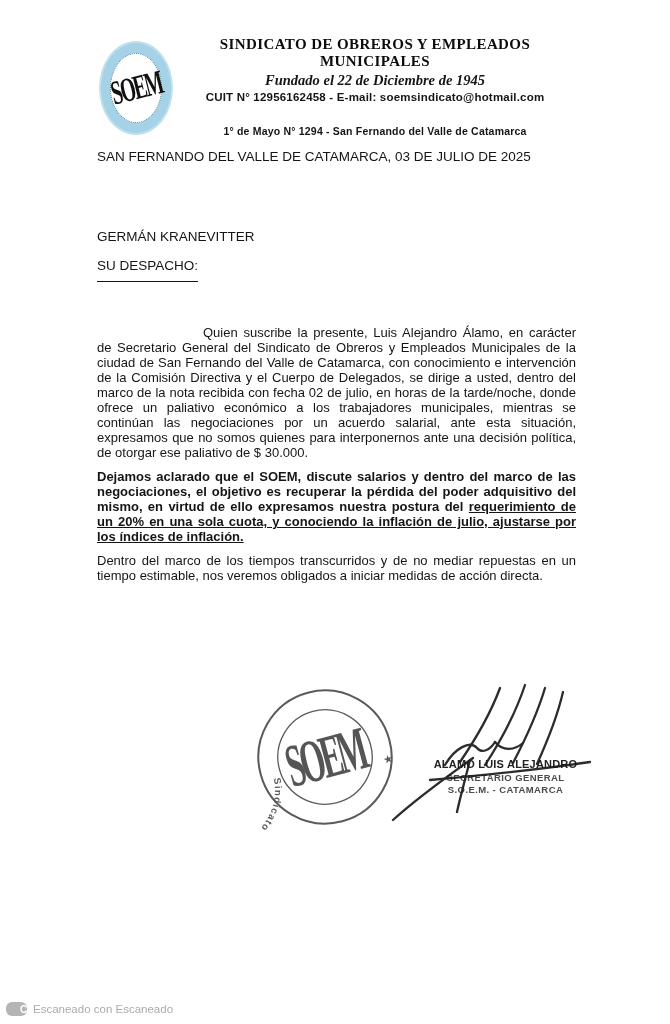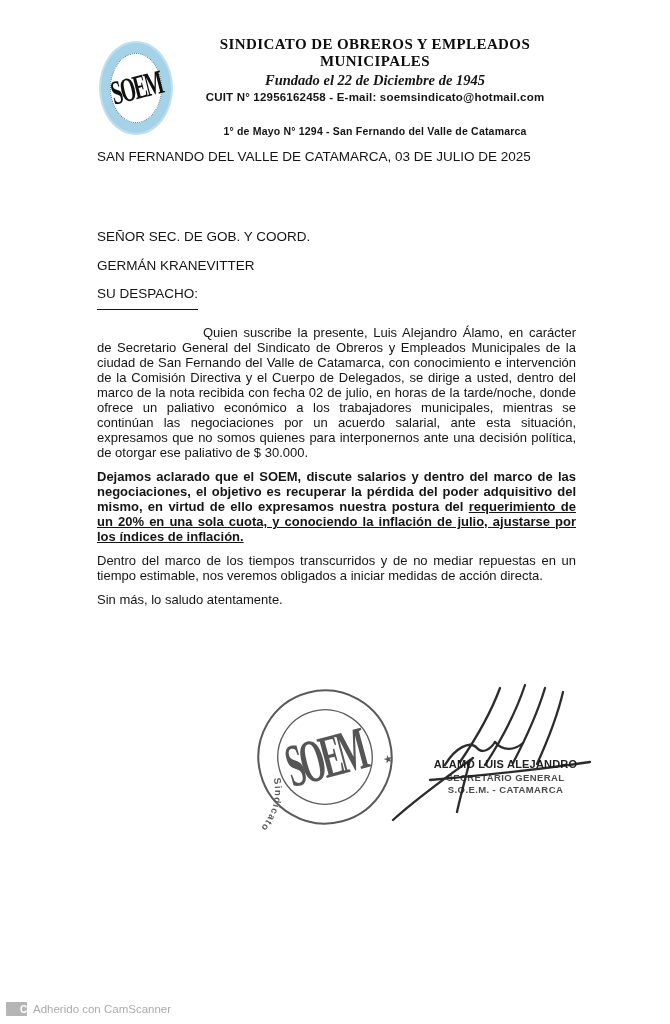--- a/index.html
+++ b/index.html
@@ -123,21 +123,21 @@
   .sig-org { font-size: 9.5px; font-weight: bold; color: #4a4a4a; margin-top: 1px; letter-spacing: 0.4px; }
 
   
   .scan-footer {
     position: absolute; left: 6px; bottom: 8px;
     display: flex; align-items: center; gap: 6px;
   }
   .cs-icon {
     width: 14px; height: 14px;
     background: #b5b5b5;
-    border-radius: 0;
+    border-radius: 6px;
     color: #ffffff;
     font-size: 10px; font-weight: bold;
     display: flex; align-items: center; justify-content: center; padding-left: 21px;
   }
   .scan-label { font-size: 11.5px; color: #ababab; }
 </style>
 </head>
 <body>
 
 <div class="page">
@@ -151,30 +151,28 @@
   <div class="header-text">
     <div class="org-name">SINDICATO DE OBREROS Y EMPLEADOS MUNICIPALES</div>
     <div class="founded">Fundado el 22 de Diciembre de 1945</div>
     <div class="cuit-email">CUIT N° 12956162458 - E-mail: soemsindicato@hotmail.com</div>
     <div class="address">1° de Mayo N° 1294 - San Fernando del Valle de Catamarca</div>
   </div>
 
   <div class="dateline">SAN FERNANDO DEL VALLE DE CATAMARCA, 03 DE JULIO DE 2025</div>
 
   <div class="recipient">
-    <div>SEÑOR SEC. DE GOB. Y COORD.</div>
     <div>GERMÁN KRANEVITTER</div>
     <div class="despacho"><span>SU DESPACHO:</span></div>
   </div>
 
   <div class="body">
     <p class="p1">Quien suscribe la presente, Luis Alejandro Álamo, en carácter de Secretario General del Sindicato de Obreros y Empleados Municipales de la ciudad de San Fernando del Valle de Catamarca, con conocimiento e intervención de la Comisión Directiva y el Cuerpo de Delegados, se dirige a usted, dentro del marco de la nota recibida con fecha 02 de julio, en horas de la tarde/noche, donde ofrece un paliativo económico a los trabajadores municipales, mientras se continúan las negociaciones por un acuerdo salarial, ante esta situación, expresamos que no somos quienes para interponernos ante una decisión política, de otorgar ese paliativo de $ 30.000.</p>
     <p class="p2"><span>Dejamos aclarado que el SOEM, discute salarios y dentro del marco de las negociaciones, el objetivo es recuperar la pérdida del poder adquisitivo del mismo, en virtud de ello expresamos nuestra postura del </span><span class="ul">requerimiento de un 20% en una sola cuota, y conociendo la inflación de julio, ajustarse por los índices de inflación.</span></p>
     <p class="p3">Dentro del marco de los tiempos transcurridos y de no mediar repuestas en un tiempo estimable, nos veremos obligados a iniciar medidas de acción directa.</p>
-    <p class="closing">Sin más, lo saludo atentamente.</p>
   </div>
 
   <div class="sign-area">
 
     <svg class="stamp" viewBox="0 0 160 160">
       <g transform="rotate(-15 80 80)" fill="none" stroke="#2d2d2d">
         <circle cx="80" cy="80" r="72" stroke-width="2.2"></circle>
         <circle cx="80" cy="80" r="51" stroke-width="1.4"></circle>
         <path id="stampArc" d="M 20 80 A 60 60 0 1 1 19.95 79.5" stroke="none"></path>
         <text font-size="10.5" font-weight="bold" fill="#2d2d2d" stroke="none" letter-spacing="1.2" font-family="Liberation Sans, sans-serif">
@@ -201,16 +199,16 @@
 
     <div class="sig-text">
       <div class="sig-name">ALAMO LUIS ALEJANDRO</div>
       <div class="sig-title">SECRETARIO GENERAL</div>
       <div class="sig-org">S.O.E.M. - CATAMARCA</div>
     </div>
   </div>
 
   <div class="scan-footer">
     <div class="cs-icon">CS</div>
-    <div class="scan-label">Adherido con CamScanner</div>
+    <div class="scan-label">Escaneado con Escaneado</div>
   </div>
 
 </div>
 
 </body></html>

